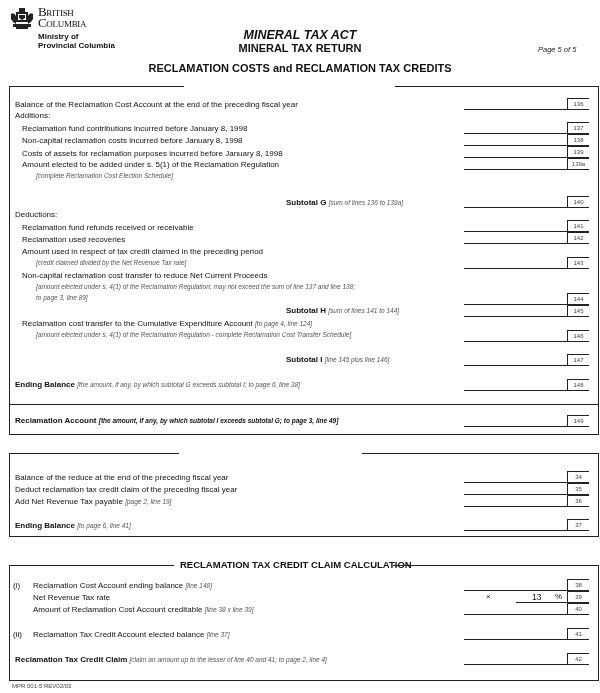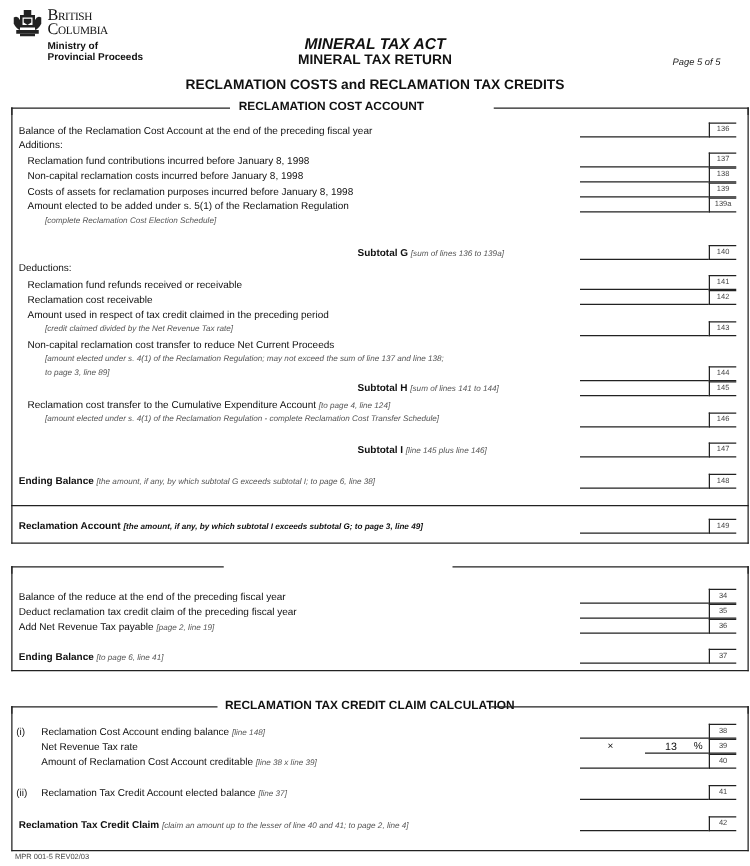--- a/index.html
+++ b/index.html
@@ -50,31 +50,30 @@
   <path d="M23 6 Q20 4 18 8 L18 16 Q21 15 23 11 Z" fill="#222"></path>
   <rect x="3" y="16" width="18" height="3" fill="#222"></rect>
   <rect x="6" y="19" width="12" height="2" fill="#222"></rect>
 </svg>
 <div class="abs bc-name">
   <span class="l1" style="font-variant: small-caps;">British</span>
   <span class="l2" style="font-variant: small-caps;">Columbia</span>
 </div>
 <div class="abs ministry">
   <span>Ministry of</span>
-  <span>Provincial Proceeds</span>
+  <span>Provincial Columbia</span>
 </div>
 <div class="abs act-title">MINERAL TAX ACT</div>
 <div class="abs return-title">MINERAL TAX RETURN</div>
 <div class="abs page-no">Page 5 of 5</div>
 <div class="abs section-heading">RECLAMATION COSTS and RECLAMATION TAX CREDITS</div>
 
 <div class="box-title-bar" style="top:81px;">
   <div class="lcap" style="left:0;"></div>
   <div class="rule" style="left:0; width:175px;"></div>
-  <div class="ttl" style="left:179px;">RECLAMATION COST ACCOUNT</div>
   <div class="rule" style="left:386px; width:204px;"></div>
   <div class="rcap" style="right:0;"></div>
 </div>
 <div class="box" style="top:86px; height:349px;"></div>
 
 <div class="row" style="left:15px; top:100px;">Balance of the Reclamation Cost Account at the end of the preceding fiscal year</div>
 <div class="field" style="left:464px; top:98px; width:125px;">
     <div class="underline" style="width:103px;"></div>
     <div class="line-no">136</div>
   </div>
@@ -113,21 +112,21 @@
   </div>
 
 <div class="row" style="left:15px; top:210px;">Deductions:</div>
 
 <div class="row" style="left:22px; top:223px;text-align:center;">Reclamation fund refunds received or receivable</div>
 <div class="field" style="left:464px; top:220px; width:125px;">
     <div class="underline" style="width:103px;"></div>
     <div class="line-no">141</div>
   </div>
 
-<div class="row" style="left:22px; top:235px;">Reclamation cost receivable</div>
+<div class="row" style="left:22px; top:235px;">Reclamation used recoveries</div>
 <div class="field" style="left:464px; top:232px; width:125px;">
     <div class="underline" style="width:103px;"></div>
     <div class="line-no">142</div>
   </div>
 
 <div class="row" style="left:22px; top:247px;">Amount used in respect of tax credit claimed in the preceding period</div>
 <div class="row" style="left:36px; top:258px;"><span class="note">[credit claimed divided by the Net Revenue Tax rate]</span></div>
 <div class="field" style="left:464px; top:257px; width:125px;">
     <div class="underline" style="width:103px;"></div>
     <div class="line-no">143</div>

